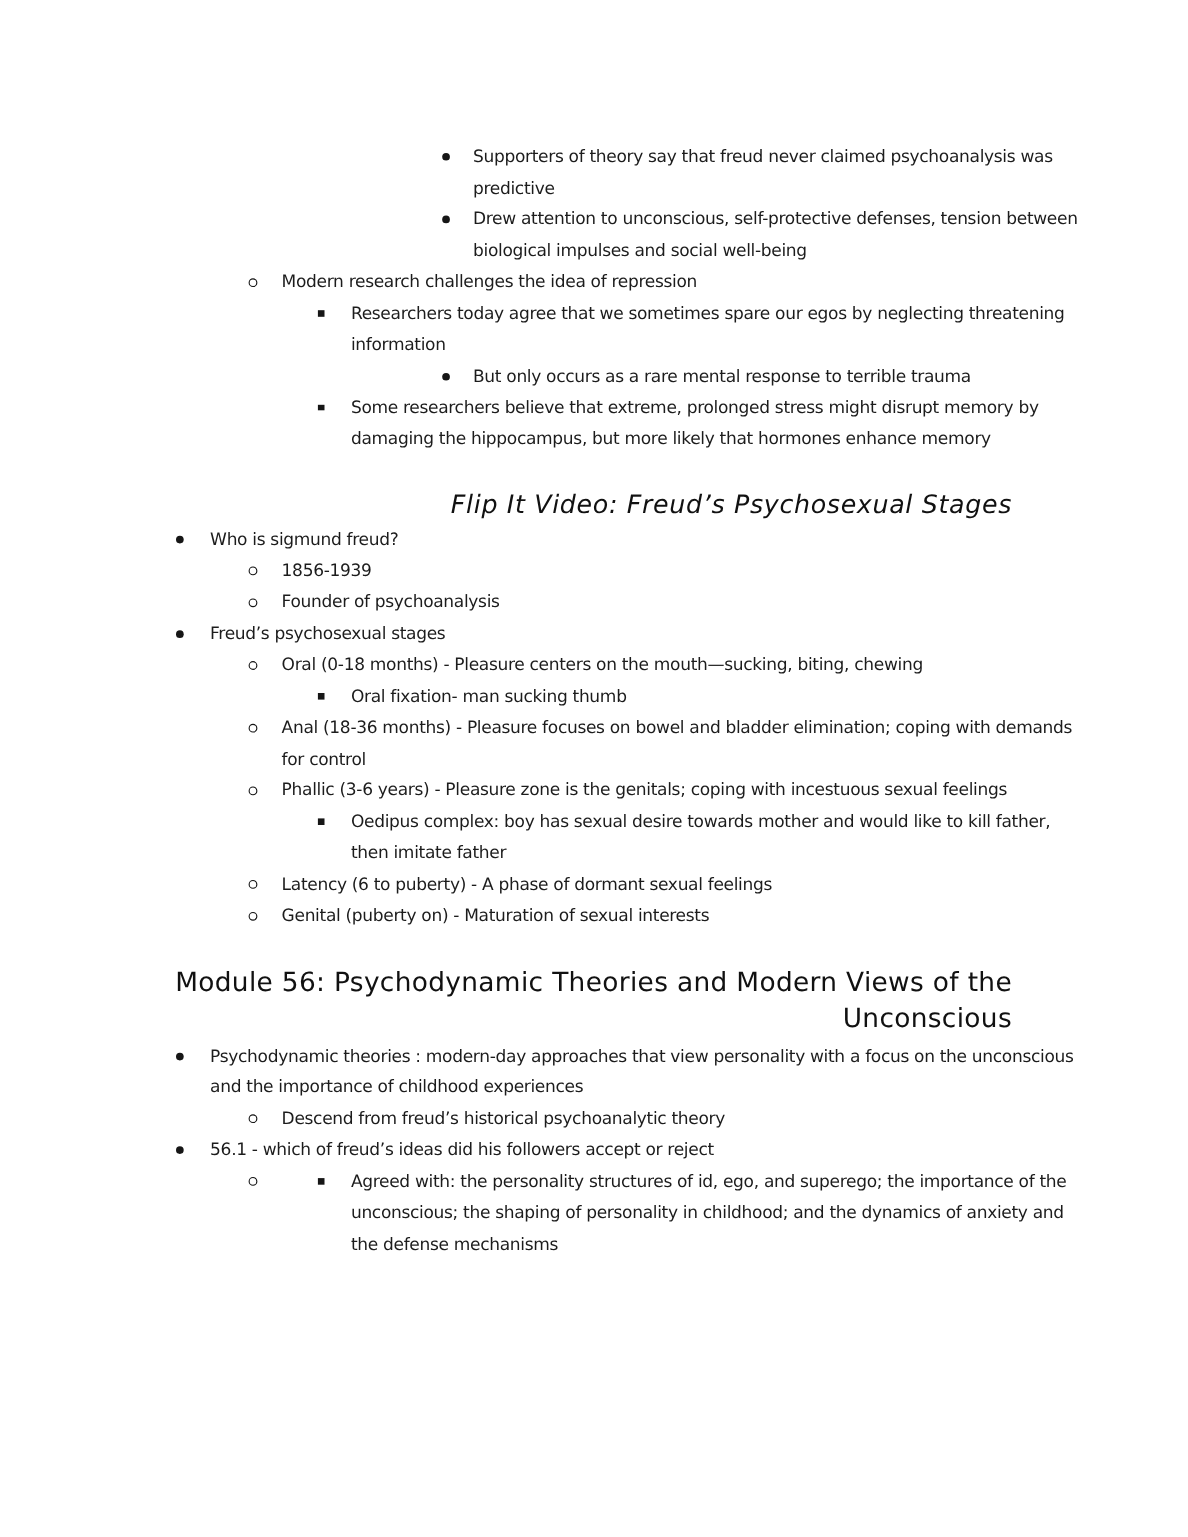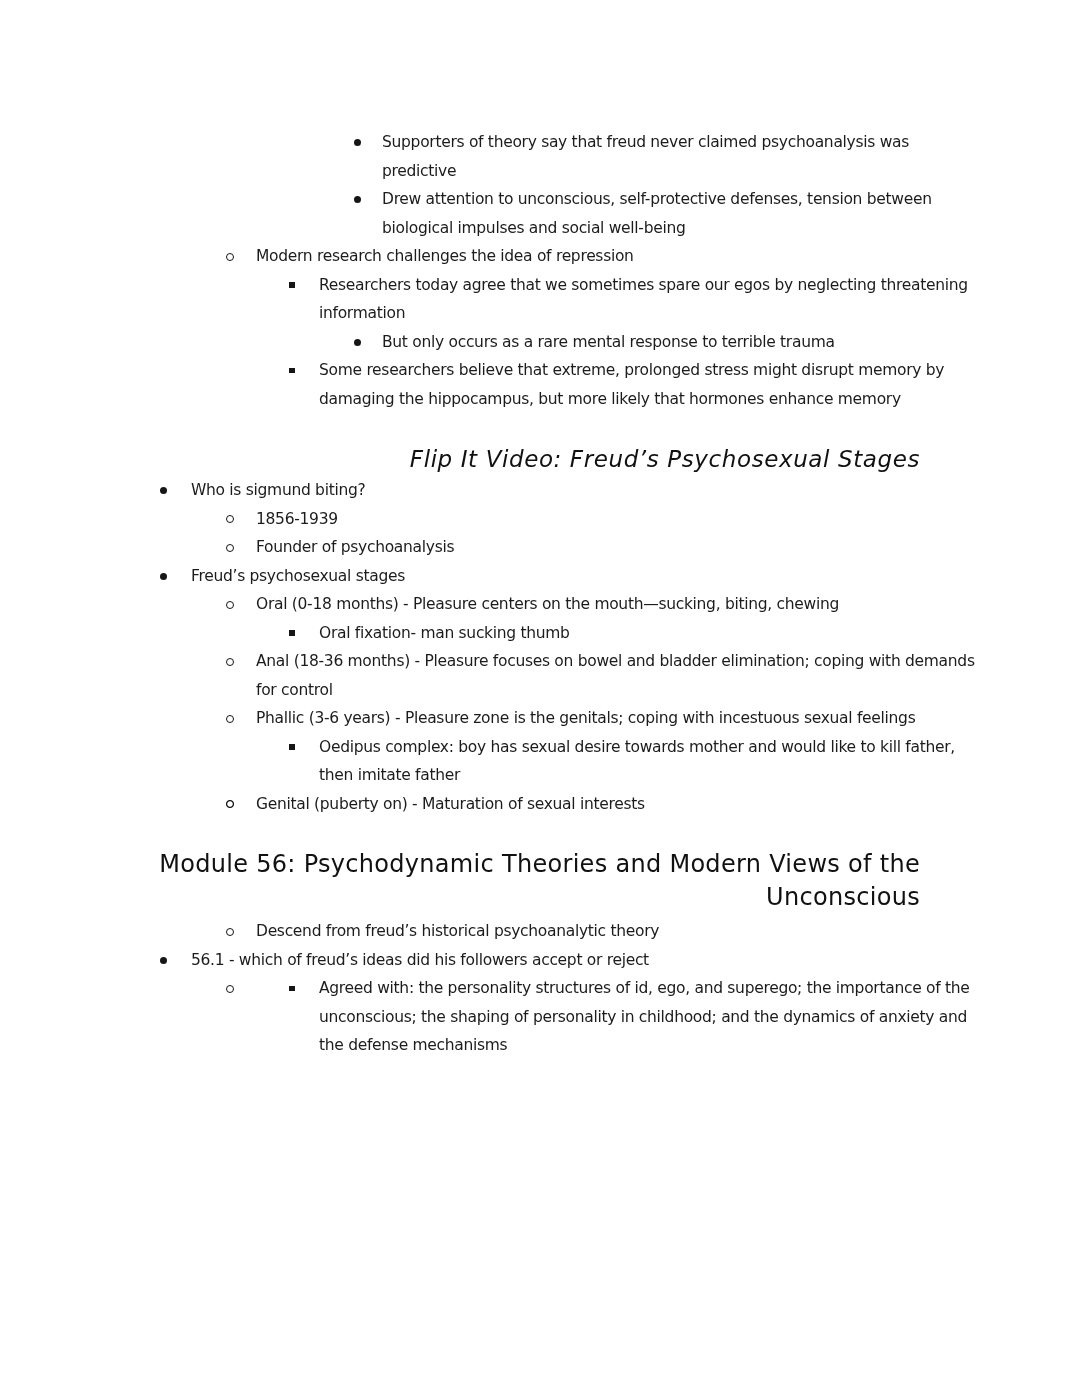--- a/index.html
+++ b/index.html
@@ -24,21 +24,21 @@
     position: relative;
     font-size: 15.5px;
     letter-spacing: -0.3px;
     line-height: 28.5px;
     padding-right: 100px;
     color: #1c1c1c;
   }
   .lv1 { padding-left: 191px; }
   .lv2 { padding-left: 256px; }
   .lv3 { padding-left: 319px; }
-  .lv4 { padding-left: 382px; }
+  .lv4 { padding-left: 382px; margin-left: 48px; }
 
   .bullet { position: absolute; display: block; }
   .lv1 > .bullet { left: 160px; }
   .lv2 > .bullet { left: 226px; }
   .lv3 > .bullet { left: 289px; }
   .lv4 > .bullet { left: 354px; }
 
   .bullet.disc {
     width: 7px; height: 7px;
     background: #161616;
@@ -84,30 +84,31 @@
 
 <div class="page">
   <div class="content">
       <div class="li lv4"><span class="bullet disc"></span><span>Supporters of theory say that freud never claimed psychoanalysis was predictive</span></div>
       <div class="li lv4"><span class="bullet disc"></span><span>Drew attention to unconscious, self-protective defenses, tension between biological impulses and social well-being</span></div>
       <div class="li lv2"><span class="bullet circle"></span><span>Modern research challenges the idea of repression</span></div>
       <div class="li lv3"><span class="bullet square"></span><span>Researchers today agree that we sometimes spare our egos by neglecting threatening information</span></div>
       <div class="li lv4"><span class="bullet disc"></span><span>But only occurs as a rare mental response to terrible trauma</span></div>
       <div class="li lv3"><span class="bullet square"></span><span>Some researchers believe that extreme, prolonged stress might disrupt memory by damaging the hippocampus, but more likely that hormones enhance memory</span></div>
       <div class="heading h2i"><span>Flip It Video: Freud’s Psychosexual Stages</span></div>
-      <div class="li lv1"><span class="bullet disc"></span><span>Who is sigmund biting?</span></div>
+      <div class="li lv1"><span class="bullet disc"></span><span>Who is sigmund freud?</span></div>
       <div class="li lv2"><span class="bullet circle"></span><span>1856-1939</span></div>
       <div class="li lv2"><span class="bullet circle"></span><span>Founder of psychoanalysis</span></div>
       <div class="li lv1"><span class="bullet disc"></span><span>Freud’s psychosexual stages</span></div>
       <div class="li lv2"><span class="bullet circle"></span><span>Oral (0-18 months) - Pleasure centers on the mouth—sucking, biting, chewing</span></div>
       <div class="li lv3"><span class="bullet square"></span><span>Oral fixation- man sucking thumb</span></div>
       <div class="li lv2"><span class="bullet circle"></span><span>Anal (18-36 months) - Pleasure focuses on bowel and bladder elimination; coping with demands for control</span></div>
       <div class="li lv2"><span class="bullet circle"></span><span>Phallic (3-6 years) - Pleasure zone is the genitals; coping with incestuous sexual feelings</span></div>
       <div class="li lv3"><span class="bullet square"></span><span>Oedipus complex: boy has sexual desire towards mother and would like to kill father, then imitate father</span></div>
-      <div class="li lv2"><span class="bullet circle"></span></div>
+      <div class="li lv2"><span class="bullet circle"></span><span>Latency (6 to puberty) - A phase of dormant sexual feelings</span></div>
       <div class="li lv2"><span class="bullet circle"></span><span>Genital (puberty on) - Maturation of sexual interests</span></div>
       <div class="heading h1m"><span>Module 56: Psychodynamic Theories and Modern Views of the Unconscious</span></div>
+      <div class="li lv1"><span class="bullet disc"></span><span>Psychodynamic theories : modern-day approaches that view personality with a focus on the unconscious and the importance of childhood experiences</span></div>
       <div class="li lv2"><span class="bullet circle"></span><span>Descend from freud’s historical psychoanalytic theory</span></div>
       <div class="li lv1"><span class="bullet disc"></span><span>56.1 - which of freud’s ideas did his followers accept or reject</span></div>
       <div class="li lv2"><span class="bullet circle"></span></div>
       <div class="li lv3"><span class="bullet square"></span><span>Agreed with: the personality structures of id, ego, and superego; the importance of the unconscious; the shaping of personality in childhood; and the dynamics of anxiety and the defense mechanisms</span></div>
     </div>
 </div>
 
 </body></html>

